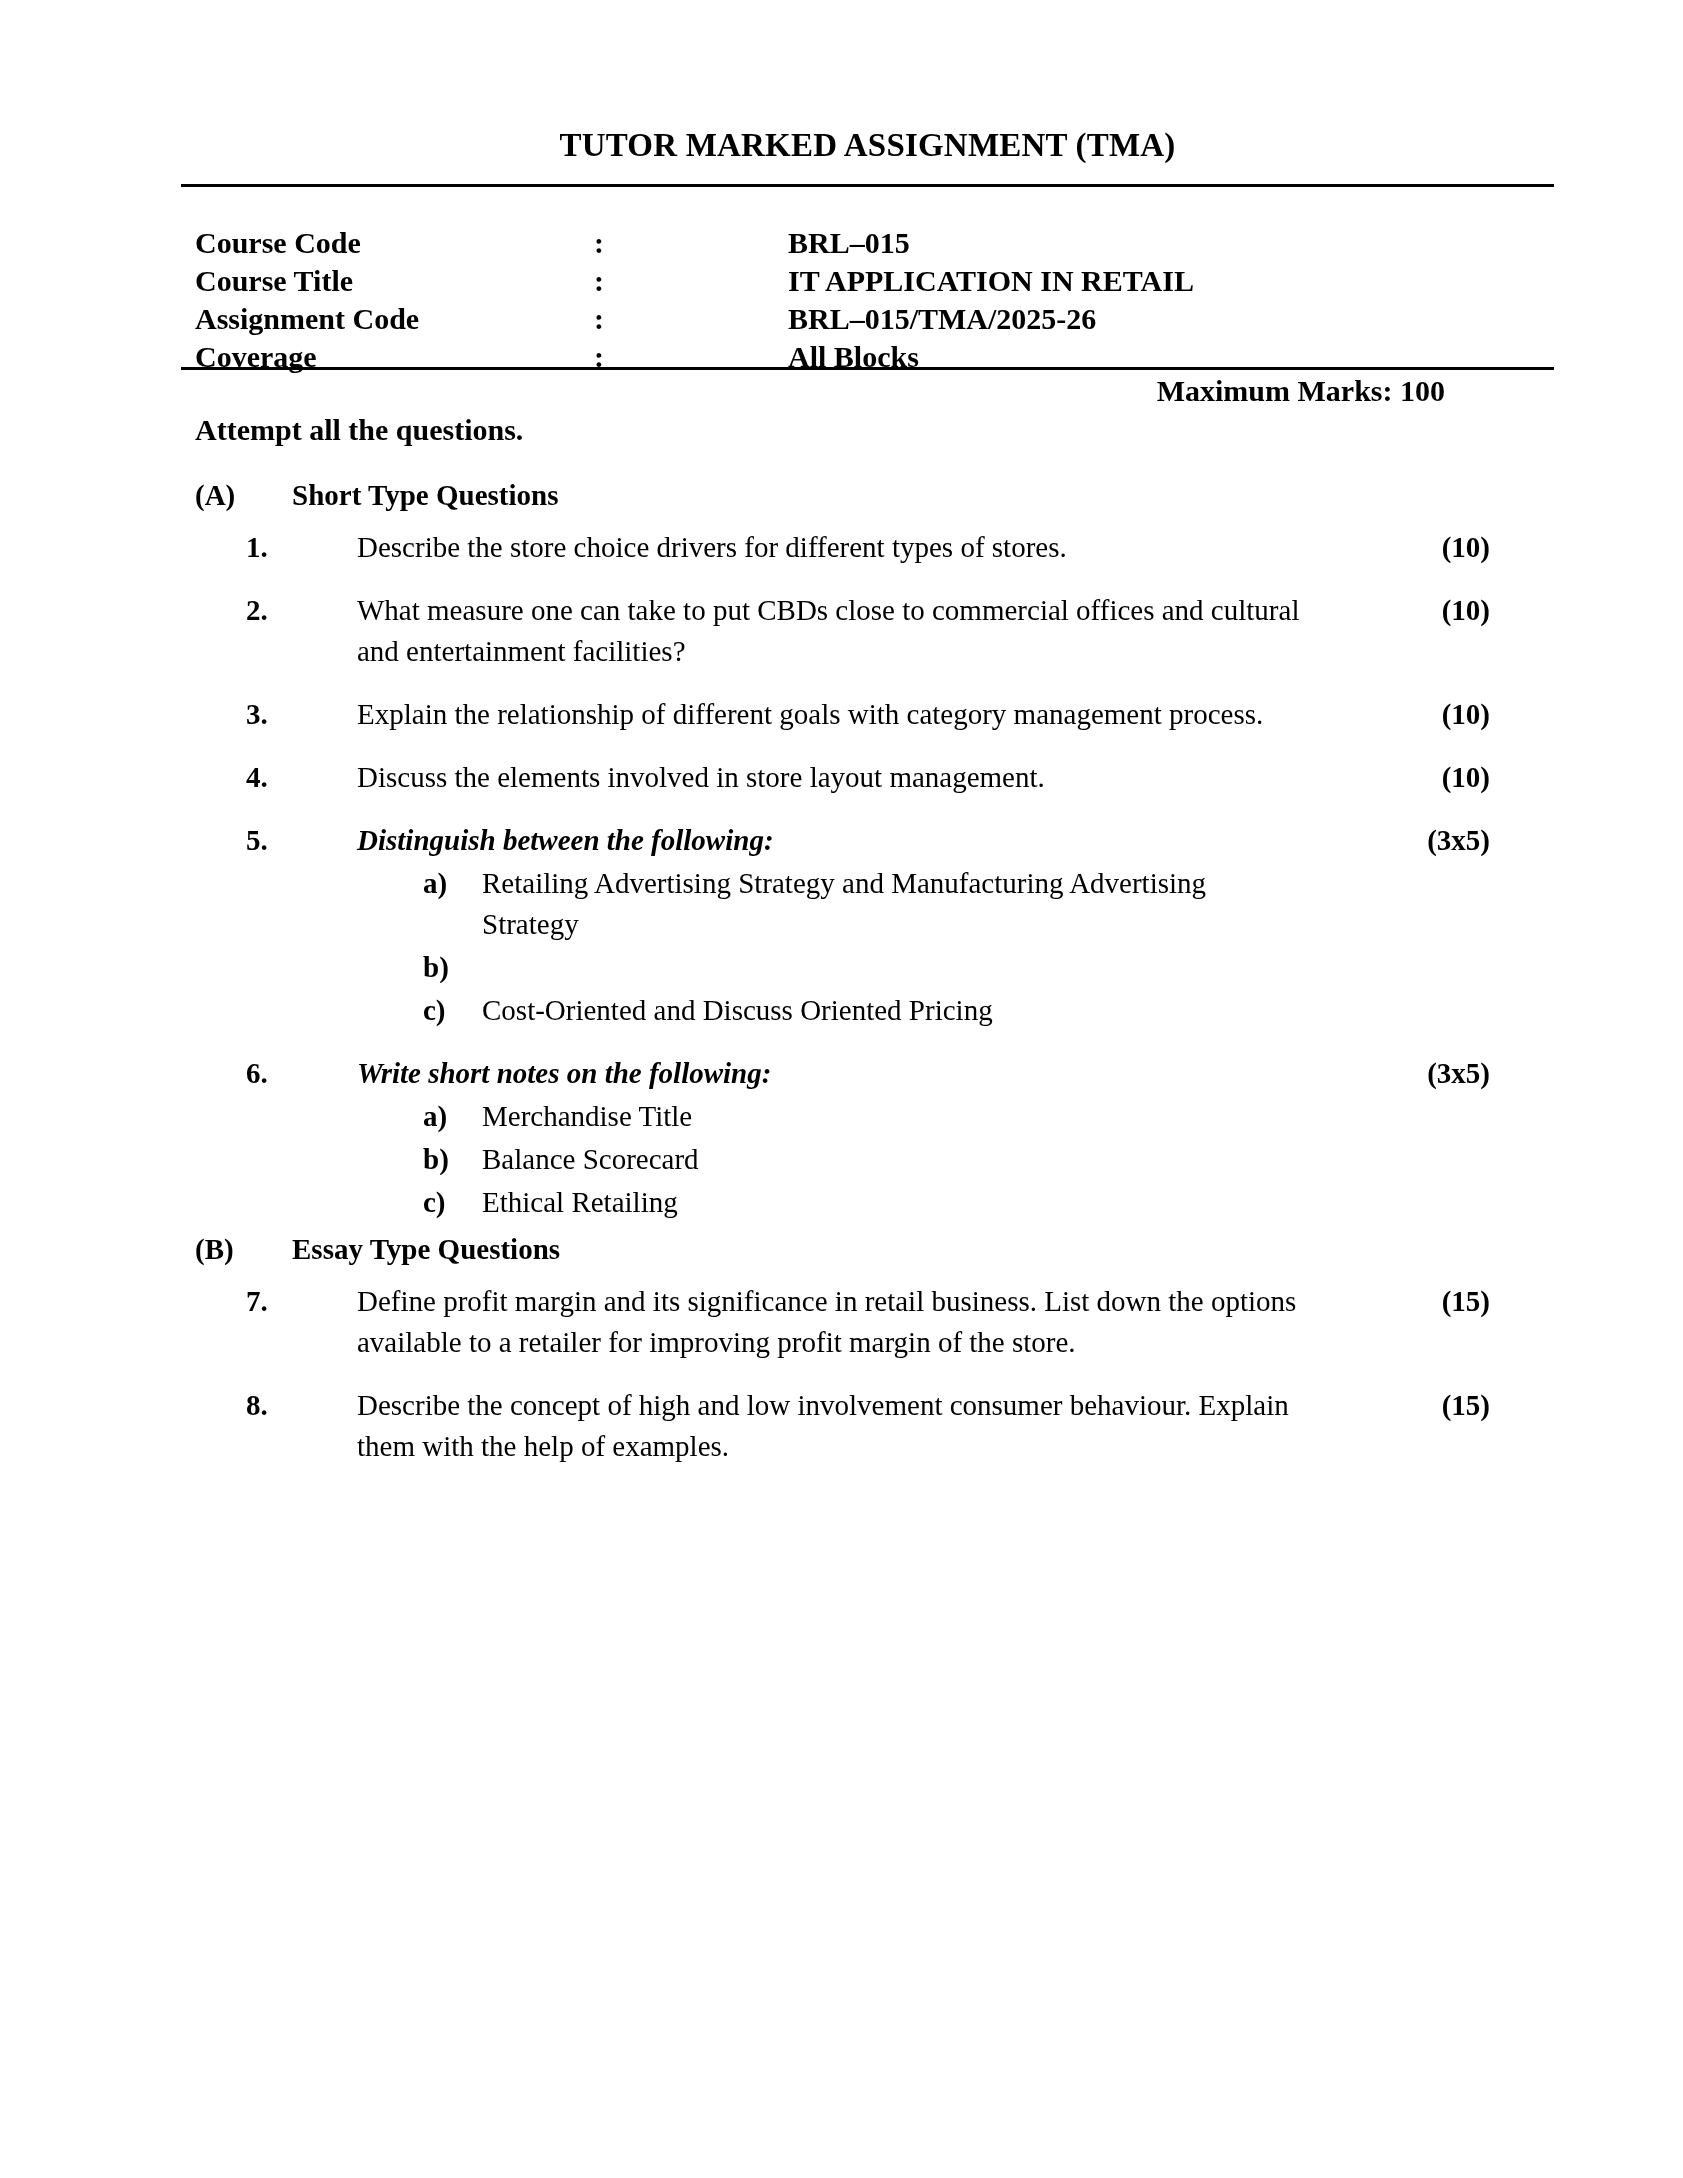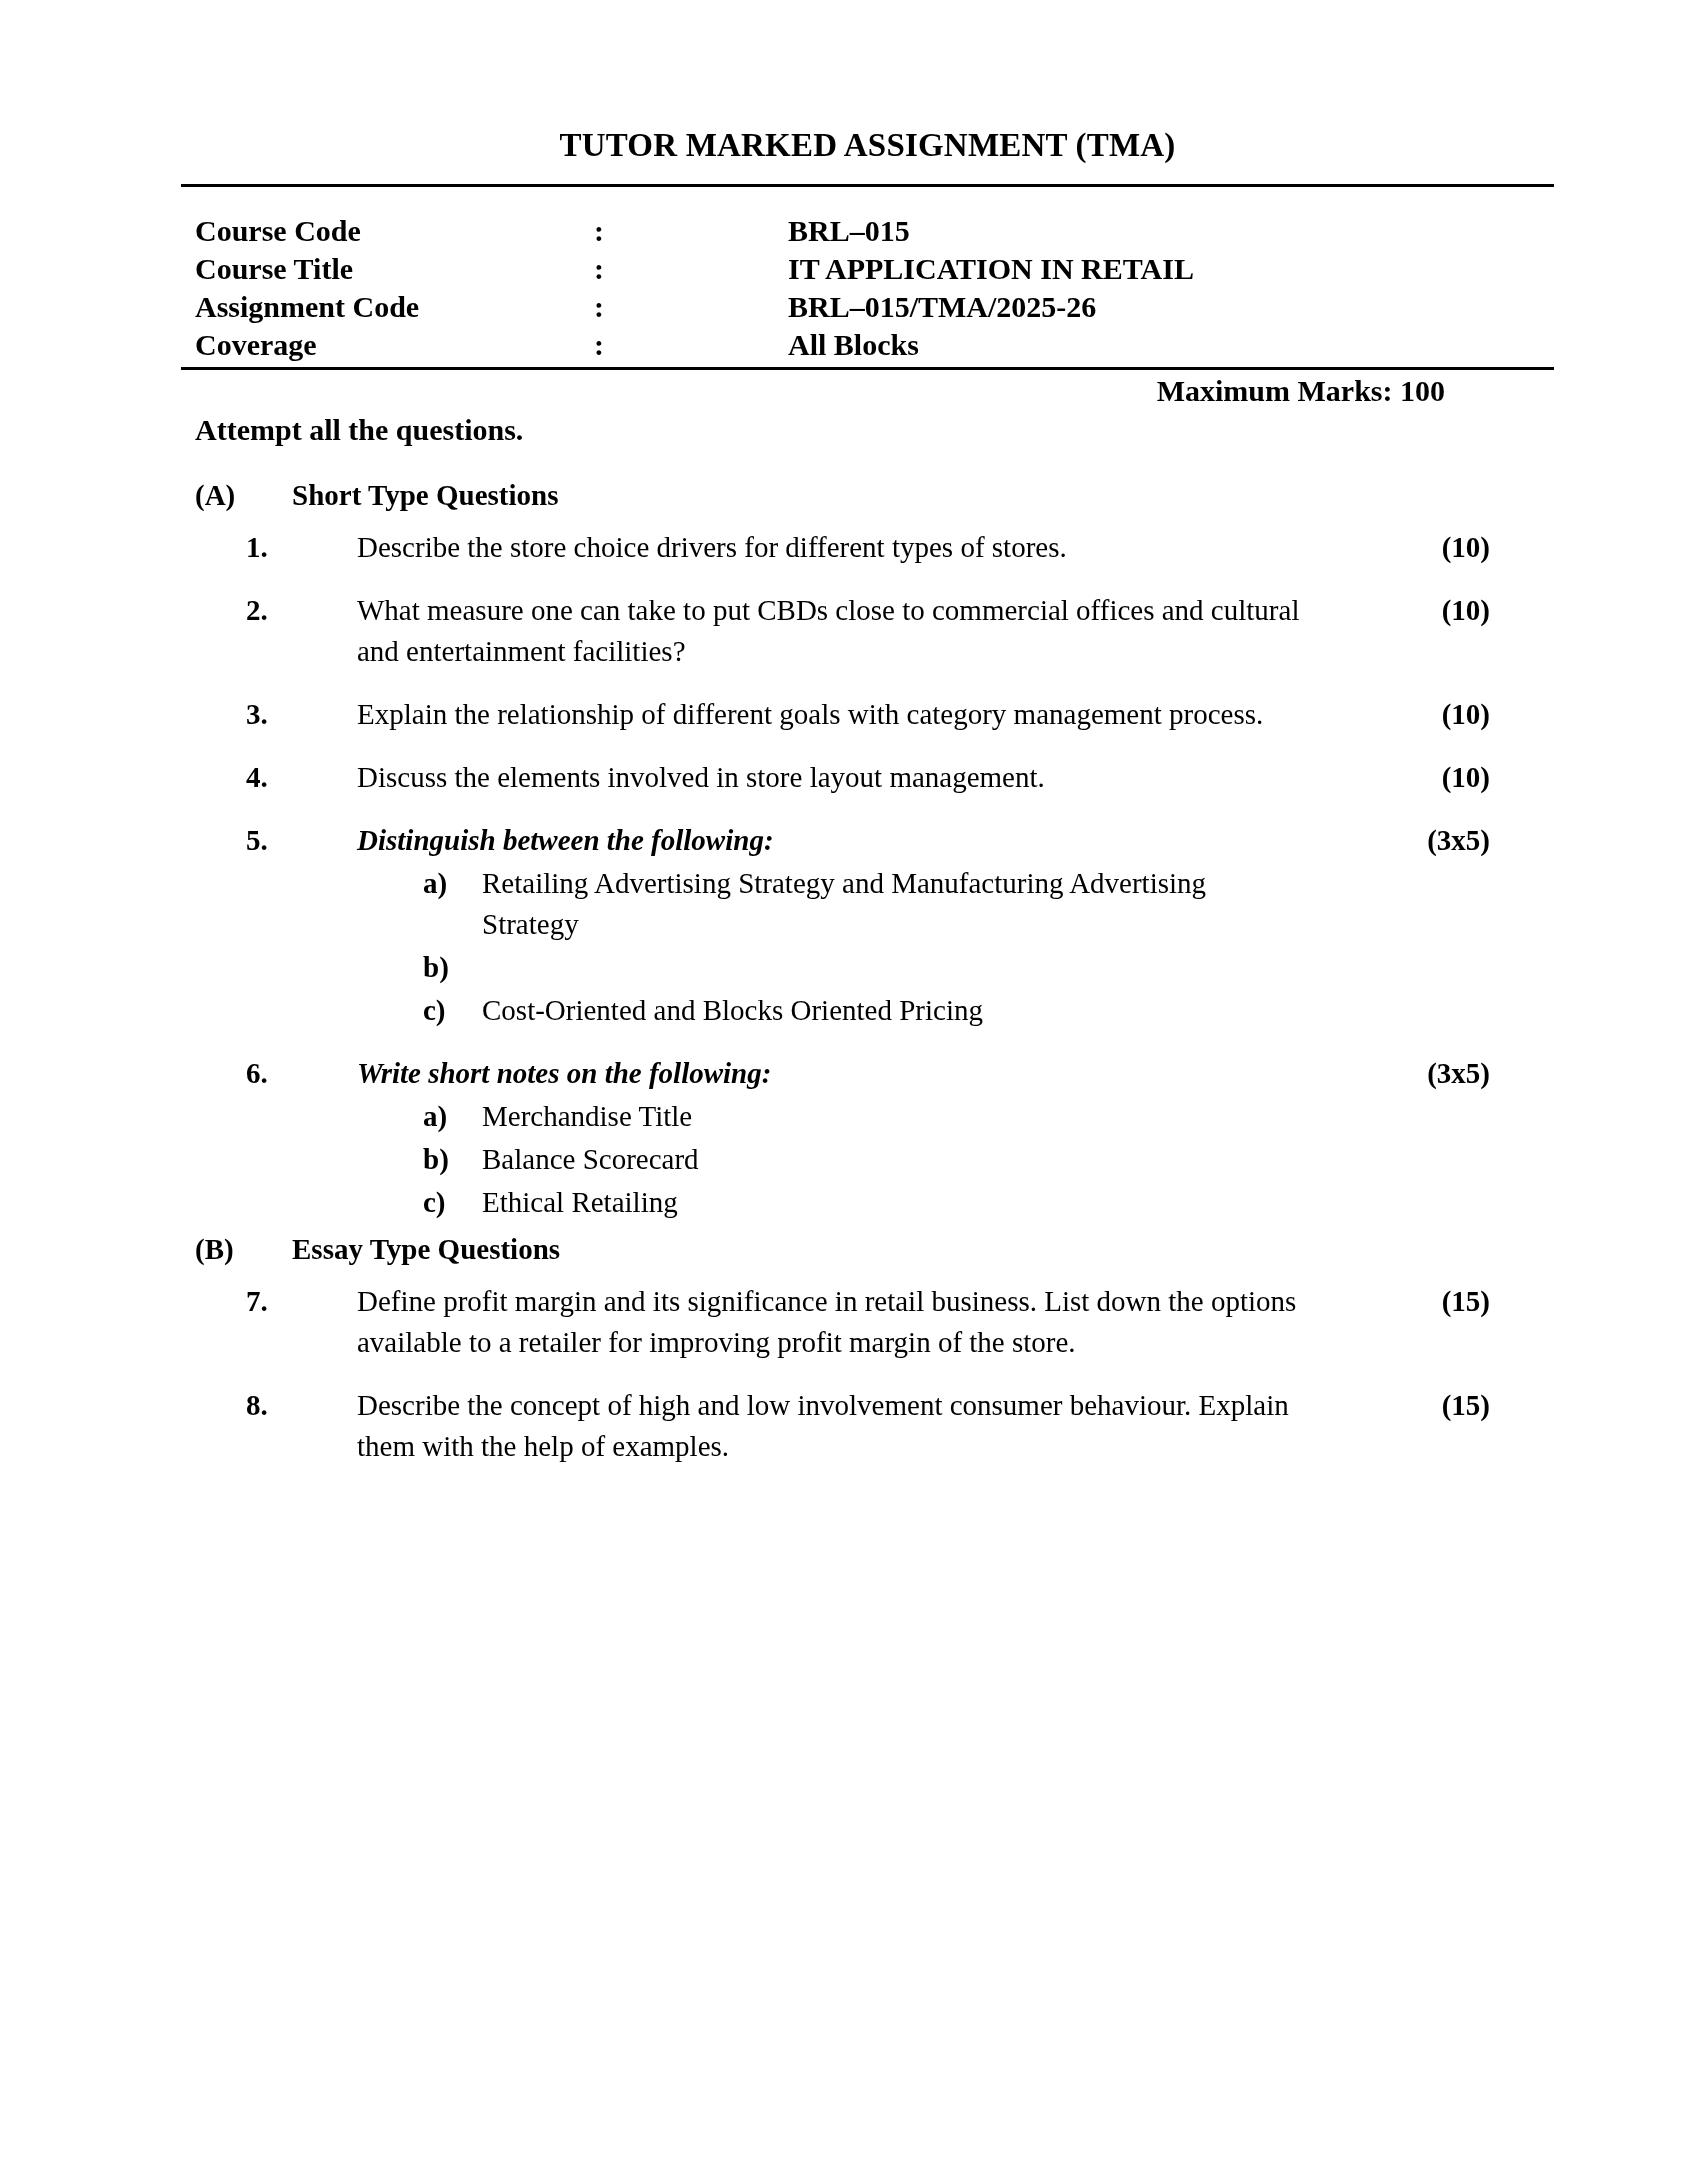--- a/index.html
+++ b/index.html
@@ -48,21 +48,21 @@
     padding: 0;
     height: 0;
   }
   .rule-top { top: 184px; }
   .rule-bottom { top: 367px; }
 
   
   .meta {
     position: absolute;
     left: 195px;
-    top: 212px;
+    top: 224px;
     width: 1346px;
   }
   .meta-row {
     display: flex;
     align-items: baseline;
     height: 38px;
     font-size: 30px;
     font-weight: bold;
     line-height: 38px;
   }
@@ -276,21 +276,21 @@
           <ul class="sub-list">
             <li class="sub-item">
               <span class="sub-letter">a)</span>
               <span class="sub-text">Retailing Advertising Strategy and Manufacturing Advertising Strategy</span>
             </li>
             <li class="sub-item">
               <span class="sub-letter">b)</span>
             </li>
             <li class="sub-item">
               <span class="sub-letter">c)</span>
-              <span class="sub-text">Cost-Oriented and Blocks Oriented Pricing</span>
+              <span class="sub-text">Cost-Oriented and Discuss Oriented Pricing</span>
             </li>
           </ul>
         </div>
         <div class="q-marks">(3x5)</div>
       </div>
       <div class="q-item">
         <div class="q-num">6.</div>
         <div class="q-body">
           <div class="q-text bold">Write short notes on the following:</div>
           <ul class="sub-list">

